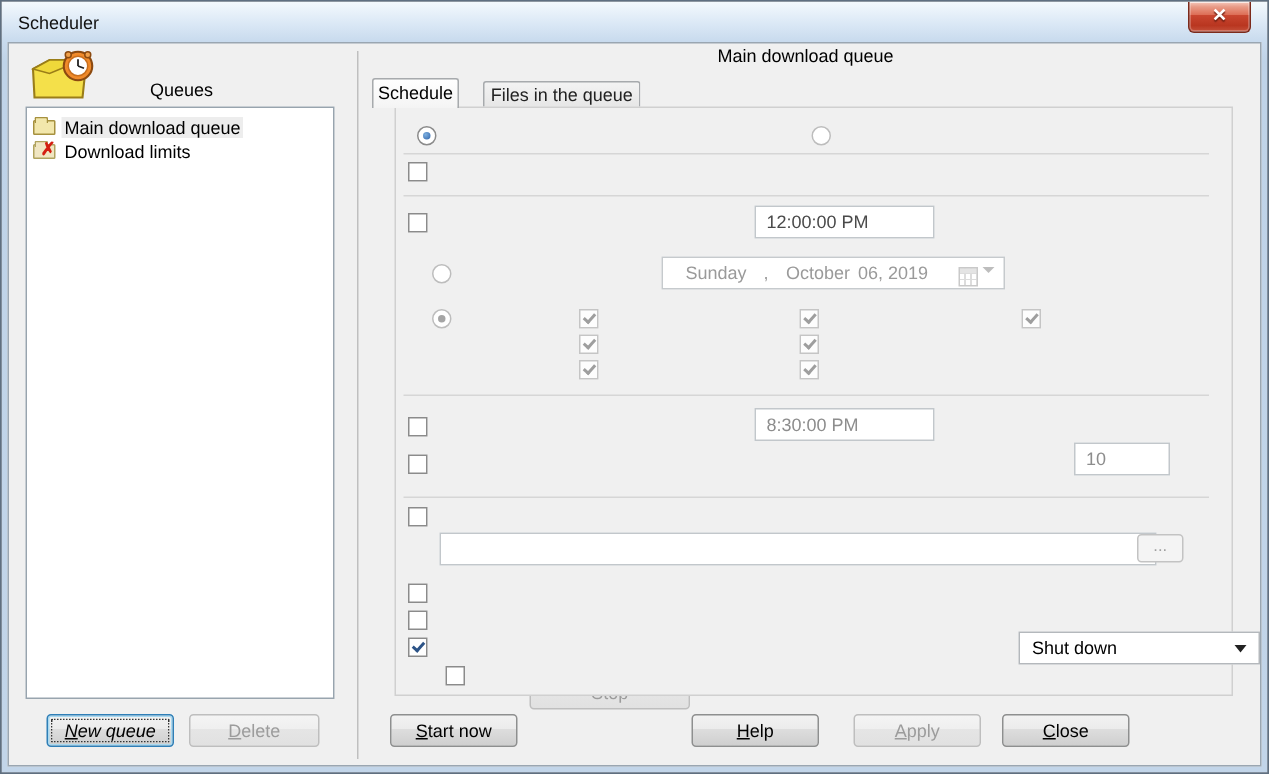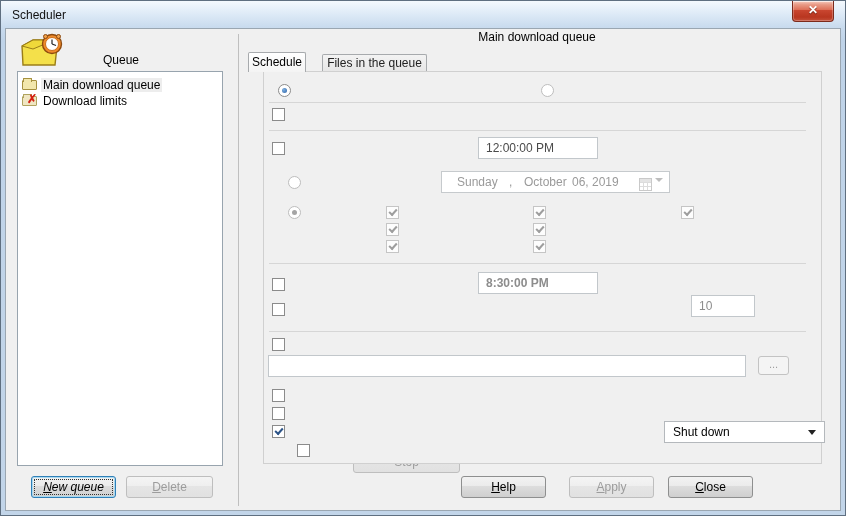--- a/index.html
+++ b/index.html
@@ -96,36 +96,36 @@
   .radio.disabled{ border-color:#bdbdbd; }
   .radio.disabled.checked::after{ background:#a5a5a5; }
 
   
   .field{
     position:absolute; background:#fff; border:1px solid #c2c7cb; font-size:12px;
     padding:0 7px; color:#4a4a4a; line-height:20px; z-index:2;
     font-family:"Liberation Sans", sans-serif;
   }
   .field.gray{ color:#8d8d8d; }
-  input.field{ outline:none; }
+  input.field{ outline:none;margin-left:25px; }
 
   .date-combo{ position:absolute; left:440px; top:170px; width:229px; height:22px; background:#fff; border:1px solid #c6cacd; z-index:2; }
   .date-combo span{ position:absolute; top:3px; font-size:12px; color:#9a9a9a; white-space:nowrap; }
   .cal-btn{ position:absolute; right:4px; top:3px; width:26px; height:15px; }
   .cal-grid{
     position:absolute; left:0; top:1px; width:13px; height:13px;
     border:1px solid #c9c9c9; background:
       linear-gradient(#e4e4e4 3px, transparent 3px),
       repeating-linear-gradient(90deg, transparent 0 3px, #dcdcdc 3px 4px),
       repeating-linear-gradient(transparent 0 3px, #dcdcdc 3px 4px);
   }
   .cal-arrow{ position:absolute; right:2px; top:5px; width:0; height:0; border-left:4px solid transparent; border-right:4px solid transparent; border-top:4px solid #bdbdbd; }
 
   .combo{
-    position:absolute; left:663px; top:420px; width:161px; height:22px; background:#fff;
+    position:absolute; left:678px; top:420px; width:161px; height:22px; background:#fff;
     border:1px solid #b4b8bc; z-index:2; cursor:pointer;
   }
   .combo .combo-text{ position:absolute; left:8px; top:3px; font-size:12px; color:#000; }
   .combo .combo-arrow{ position:absolute; right:8px; top:8px; width:0; height:0; border-left:4px solid transparent; border-right:4px solid transparent; border-top:5px solid #222; }
 
   .browse-btn{
     position:absolute; left:757px; top:355px; width:31px; height:19px;
     background:#f4f4f4; border:1px solid #c3c3c3; border-radius:3px;
     color:#a0a0a0; font-size:11px; text-align:center; line-height:15px; z-index:2;
   }
@@ -146,21 +146,21 @@
   <svg class="sched-icon" viewBox="0 0 48 38">
     <path d="M3 14 L14 8 L24 8 L26 12 L38 14 L36 33 L4 33 Z" fill="#f4e04a" stroke="#9a7d18" stroke-width="1.4"></path>
     <path d="M3 14 L14 8 L24 8 L26 12 L14 17 Z" fill="#efd83a" stroke="#9a7d18" stroke-width="1"></path>
     <circle cx="33" cy="12" r="9.5" fill="#f08a2a" stroke="#8c4a10" stroke-width="1.4"></circle>
     <circle cx="33" cy="12" r="6.5" fill="#ffffff" stroke="#c96f1d" stroke-width="1"></circle>
     <line x1="33" y1="12" x2="33" y2="7.5" stroke="#222" stroke-width="1.2"></line>
     <line x1="33" y1="12" x2="37" y2="13.5" stroke="#222" stroke-width="1.2"></line>
     <circle cx="26.5" cy="4.5" r="2" fill="#f0a04a" stroke="#8c4a10" stroke-width="1"></circle>
     <circle cx="39.5" cy="4.5" r="2" fill="#f0a04a" stroke="#8c4a10" stroke-width="1"></circle>
   </svg>
-  <div class="lbl" style="left:18px; top:52px; width:204px; text-align:center;">Queue</div>
+  <div class="lbl" style="left:18px; top:52px; width:204px; text-align:center;">Queues</div>
 
   <div class="queues-box">
     <div style="height:4px;"></div>
     <div class="q-item selected">
       <span class="folder yellow"></span>
       <span class="q-label">Main download queue</span>
     </div>
     <div class="q-item">
       <span class="folder limits">
           <span class="xmark">✗</span>
@@ -224,21 +224,21 @@
   <div class="cb disabled checked" style="left:532px; top:239px;"></div>
   <div class="lbl dis" style="left:550px; top:240px;">Friday</div>
 
   <div class="cb disabled checked" style="left:680px; top:205px;"></div>
   <div class="lbl dis" style="left:698px; top:206px;">Saturday</div>
 
   <div class="sep" style="top:262px;"></div>
 
   <div class="cb" style="left:271px; top:277px;"></div>
   <div class="lbl" style="left:290px; top:278px;">Stop download at</div>
-  <input class="field gray" style="left: 477px; top: 271px; width: 120px; height: 22px; font-weight: bold;" readonly="" value="8:30:00 PM">
+  <input class="field gray" style="left: 477px; top: 271px; width: 120px; height: 22px;" readonly="" value="8:30:00 PM">
 
   <div class="cb" style="left:271px; top:302px;"></div>
   <div class="lbl" style="left:290px; top:303px;">Number of retries for each file if downloading failed :</div>
   <input class="field gray" style="left: 690px; top: 294px; width: 64px; height: 22px;" readonly="" value="10">
 
   <div class="sep" style="top:330px;"></div>
 
   <div class="cb" style="left:271px; top:337px;"></div>
   <div class="lbl" style="left:290px; top:338px;">Open the following file when done:</div>
   <input class="field" style="left: 267px; top: 354px; width: 478px; height: 22px;" readonly="" value="">
@@ -254,18 +254,19 @@
   <div class="lbl" style="left:290px; top:425px;">Turn off computer when done</div>
 
   <div class="combo">
     <span class="combo-text">Shut down</span>
     <span class="combo-arrow"></span>
   </div>
 
   <div class="cb" style="left:296px; top:443px;"></div>
   <div class="lbl" style="left:315px; top:444px;">Force processes to terminate</div>
 
+  <div class="btn" style="left:259px; top:475px; width:85px;"><u>S</u>tart now</div>
   <div class="btn disabled" style="left:352px; top:450px; width:107px;">Stop</div>
   <div class="btn" style="left:460px; top:475px; width:85px;"><u>H</u>elp</div>
   <div class="btn disabled" style="left:568px; top:475px; width:85px;"><u>A</u>pply</div>
   <div class="btn" style="left:667px; top:475px; width:85px;"><u>C</u>lose</div>
 
 </div>
 
 </body></html>

